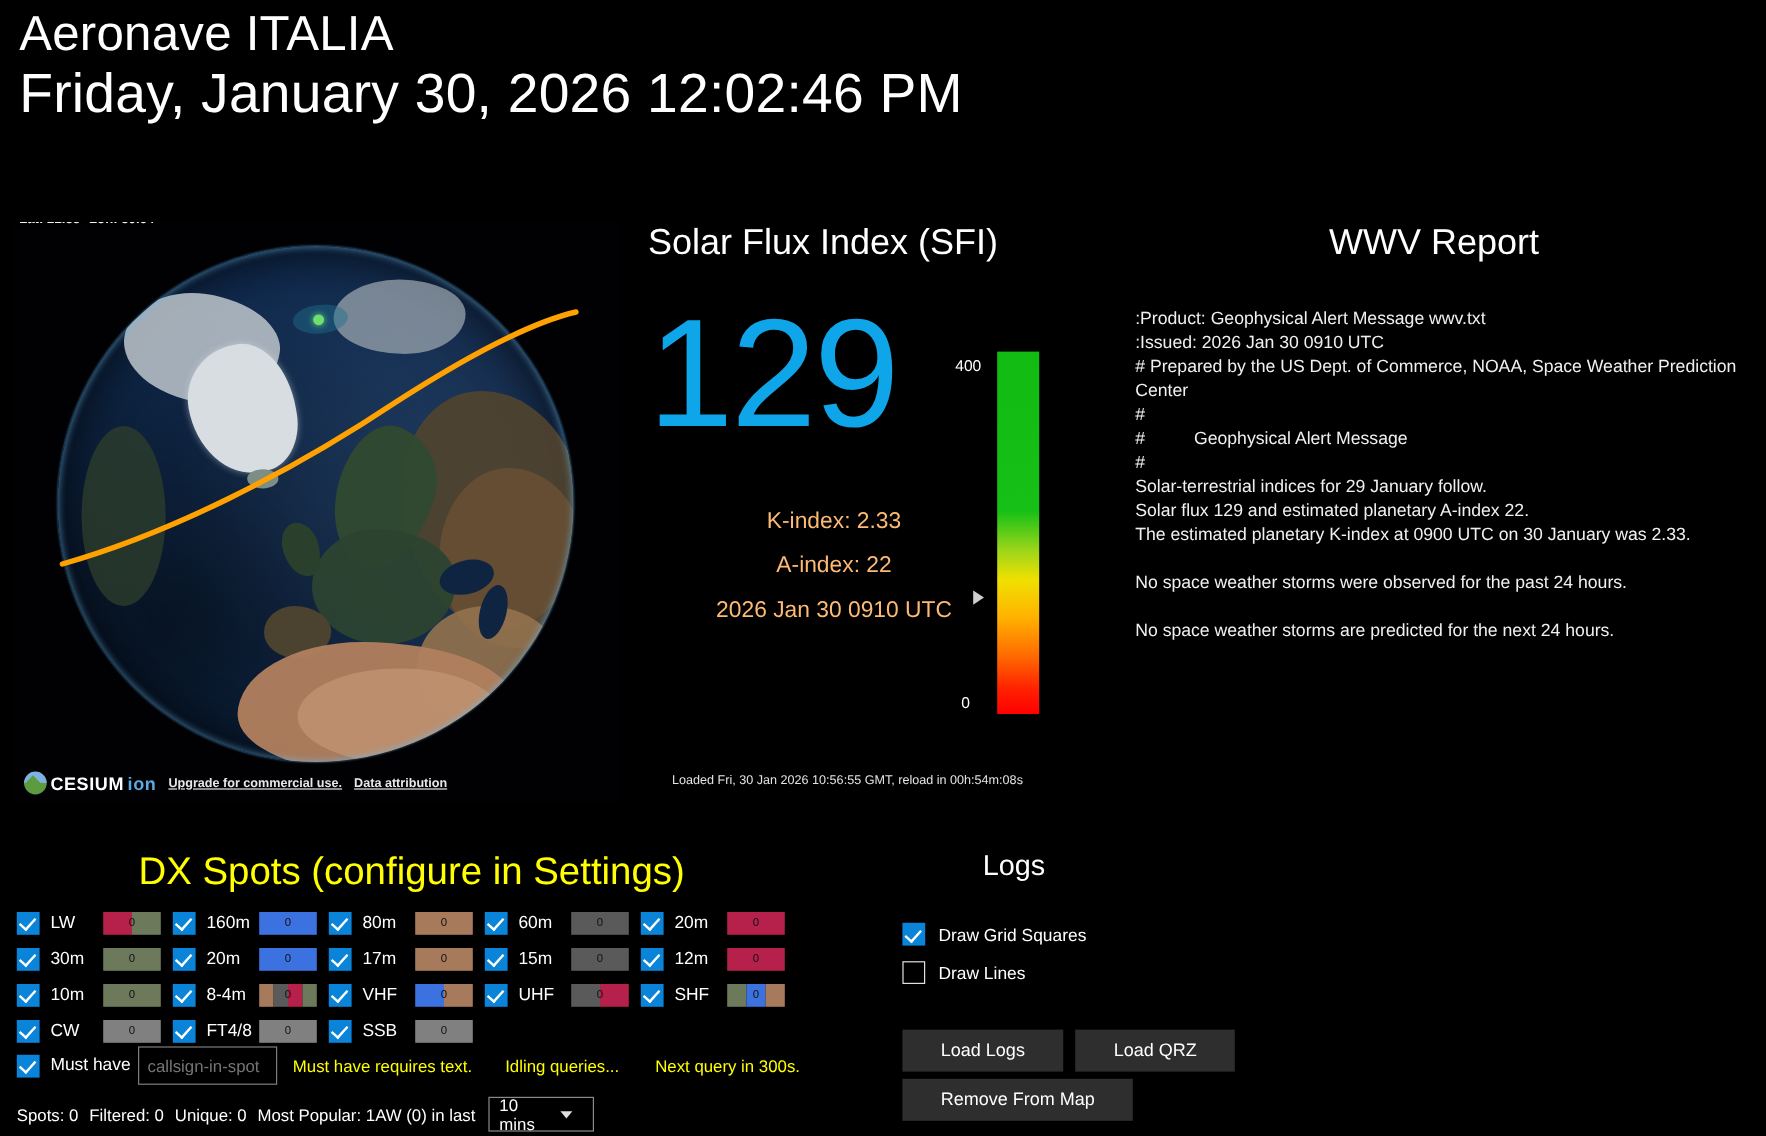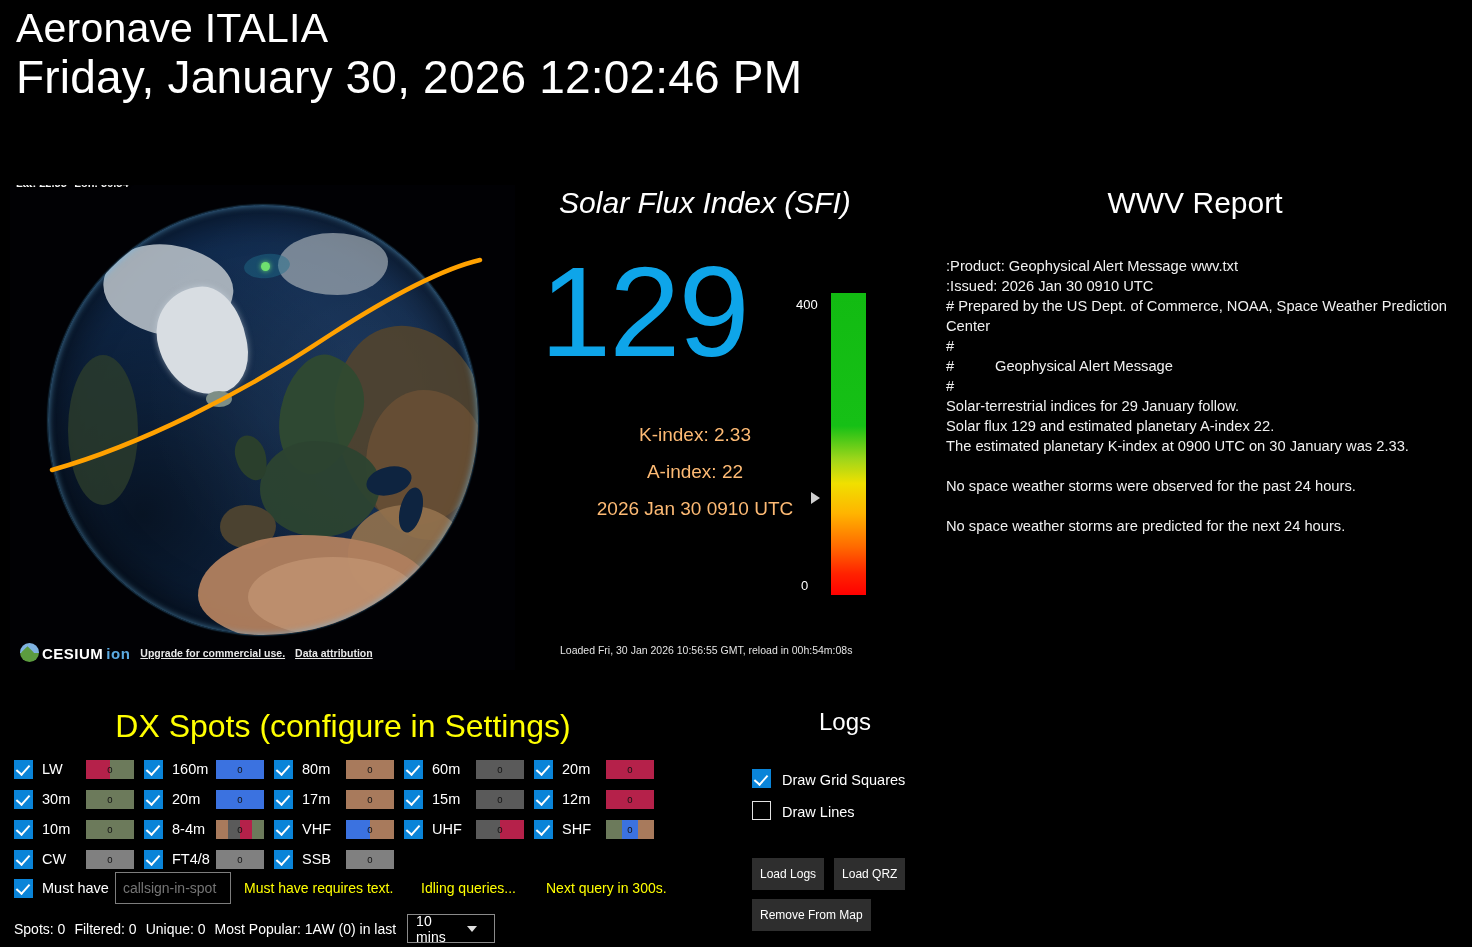--- a/index.html
+++ b/index.html
@@ -114,22 +114,22 @@
       background: linear-gradient(180deg,#7fb2e0 0 52%, #5c9c3f 52% 100%); position:relative;
       display:inline-block; overflow:hidden; }
   .ces-mark::after { content:""; position:absolute; left:3px; bottom:5px; width:9px; height:9px;
       background:#5c9c3f; transform:rotate(45deg); }
   .ces-word { font-size:15px; font-weight:bold; color:#fff; letter-spacing:.5px; }
   .ces-ion { font-size:15px; font-weight:bold; color:#5ba9e0; letter-spacing:.5px;}
   .ces-link { font-size:10.5px; color:#e8e8e8; text-decoration:underline; font-weight:bold;
       margin-left:4px; cursor:pointer; }
 
   
-  .sfi-title { position:absolute; left:540px; top:186px; width:330px; text-align:center;
-      font-size:30px; font-weight:400; color:#fff;font-style:italic; }
+  .sfi-title { position:absolute; left:540px; top:186px; width:330px; text-align:left;
+      font-size:30px; font-weight:400; color:#fff; }
   .sfi-value { position:absolute; left:540px; top:248px; width:310px; text-align:left;
       font-size:128px; font-weight:300; line-height:1; color:#0ea5e9; letter-spacing:-2px; }
   .sfi-sub { position:absolute; left:540px; width:310px; text-align:center; font-size:19px; color:#fdba74; }
   .sfi-k { top:424px; }
   .sfi-a { top:461px; }
   .sfi-t { top:498px; }
   .gauge { position:absolute; left:831px; top:293px; width:35px; height:302px;
       background: linear-gradient(to bottom, #12bb12 0%, #16c016 44%, #9ed61a 55%, #f0e000 63%,
                   #ffb400 73%, #ff6a00 84%, #ff2200 93%, #ff0000 100%); }
   .gauge-max { position:absolute; left:796px; top:297px; font-size:13px; color:#fff; }
@@ -178,21 +178,21 @@
       border-top:6px solid #e0e0e0; }
 
   
   .logs-title { position:absolute; left:700px; top:708px; width:290px; text-align:center;
       font-size:24px; color:#fff; }
   .logs-list { position:absolute; left:752px; top:756px; }
   .log-row { display:flex; align-items:flex-end; height:32px; }
   .log-lab { font-size:14.5px; color:#fff; margin-left:11px; }
   .btnrow { position:absolute; left:752px; top:858px; display:flex; gap:10px; }
   .btnrow2 { position:absolute; left:752px; top:899px; }
-  .btn { background:#2e2e2e; color:#fff; border:none; font-size:12px; padding:9px 8px;
+  .btn { background:#2e2e2e; color:#fff; border:none; font-size:15px; padding:9px 32px;
       font-family:"Liberation Sans", sans-serif; cursor:pointer; }
 </style>
 </head>
 <body>
 
 <div class="page">
 
   <div class="hdr">
     <div class="hdr-app">Aeronave ITALIA</div>
     <div class="hdr-date">Friday, January 30, 2026 12:02:46 PM</div>

